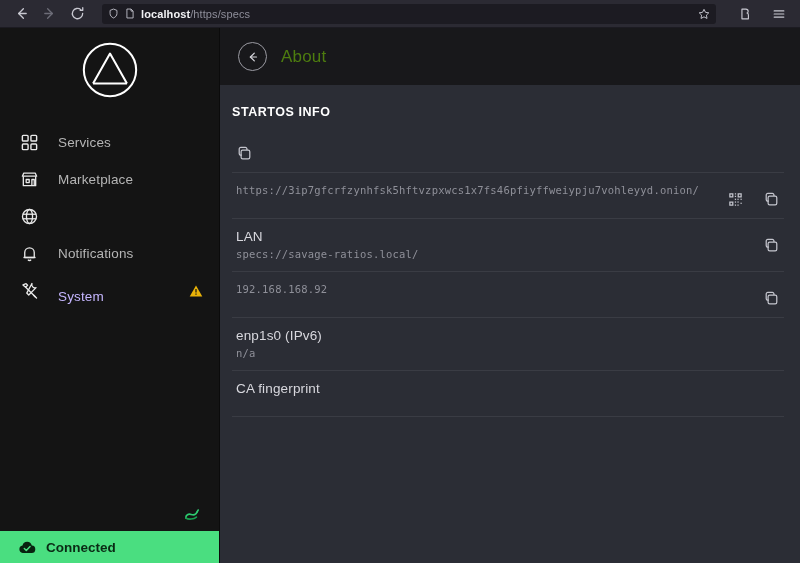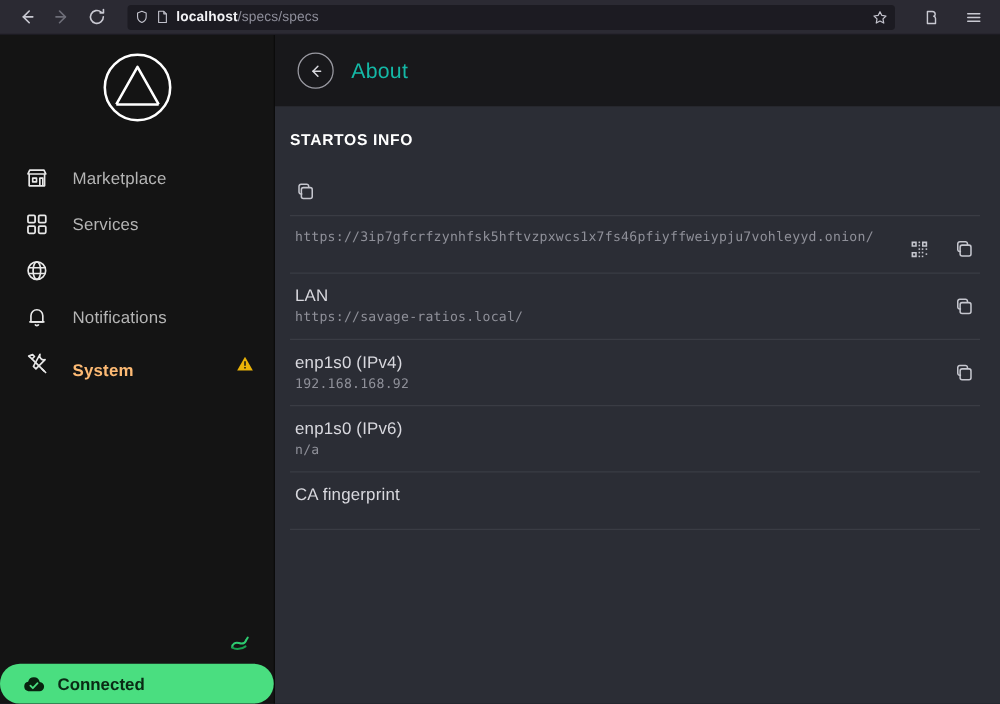--- a/index.html
+++ b/index.html
@@ -66,56 +66,55 @@
   .nav-item {
     height: 37px;
     display: flex; align-items: center;
     padding: 0 16px 0 18px;
     gap: 18px;
     color: #b5b5b5;
     font-size: 13.5px;
   }
   .nav-item .ni-icon { width: 22px; display: flex; align-items: center; justify-content: center; color: #e8e8e8; }
   .nav-item .ni-label { flex: 1; letter-spacing: .15px; }
-  .nav-item.active .ni-label { color: #fdba74; font-weight: 700; margin-top: 12px; }
+  .nav-item.active .ni-label { color: #c4b5fd; font-weight: 400; margin-top: 12px; }
   .warn { color: #eab308; display: flex; align-items: center; }
 
   .sidebar-spacer { flex: 1; }
   .sidebar-mark { height: 34px; display: flex; align-items: center; justify-content: flex-end; padding-right: 18px; color: #2ecc71; }
 
   .status-bar {
     height: 32px;
     background: #4ade80;
     display: flex; align-items: center;
     gap: 10px;
     padding-left: 18px;
     color: #0a2a14;
     font-size: 13.5px;
     font-weight: 700;
-    border-radius: 16px;
   }
   .status-bar .sb-icon { display: flex; align-items: center; color: #08220f; }
 
   
   .main { flex: 1; display: flex; flex-direction: column; min-width: 0; background: #2b2d35; }
   .page-header {
     height: 57px; min-height: 57px;
     background: #18181b;
     display: flex; align-items: center;
     gap: 14px;
     padding-left: 18px;
   }
   .back-btn {
     width: 29px; height: 29px;
     border: 1.3px solid #9a9aa2;
     border-radius: 50%;
     display: flex; align-items: center; justify-content: center;
     color: #d7d7dd;
   }
-  .page-title { color: #14b8a6; font-size: 17px; letter-spacing: .2px; }
+  .page-title { color: #4d7c0f; font-size: 17px; letter-spacing: .2px; }
 
   .content { flex: 1; overflow: hidden; padding: 0 16px 0 12px; }
 
   .section-title {
     color: #ffffff;
     font-size: 12.5px;
     font-weight: 700;
     letter-spacing: .55px;
     padding: 20px 0 8px 0;
     margin-left: 0;
@@ -176,21 +175,21 @@
         <svg width="11" height="11" viewBox="0 0 16 16" fill="none" stroke="currentColor" stroke-width="1.3" stroke-linejoin="round">
           <path d="M8 1.5 L13 3.5 V8 C13 11.2 10.8 13.3 8 14.5 C5.2 13.3 3 11.2 3 8 V3.5 Z"></path>
         </svg>
       </span>
       <span class="u-icon">
         <svg width="10" height="11" viewBox="0 0 14 16" fill="none" stroke="currentColor" stroke-width="1.3" stroke-linejoin="round">
           <path d="M2.5 1.5 H8.5 L11.5 4.5 V14.5 H2.5 Z"></path>
             <path d="M8.5 1.5 V4.5 H11.5"></path>
         </svg>
       </span>
-      <span class="url-text"><b>localhost</b><span>/specs/specs</span></span>
+      <span class="url-text"><b>localhost</b><span>/https/specs</span></span>
       <span class="star">
         <svg width="12" height="12" viewBox="0 0 16 16" fill="none" stroke="currentColor" stroke-width="1.3" stroke-linejoin="round">
           <path d="M8 1.8 L10 5.8 L14.4 6.4 L11.2 9.5 L12 13.9 L8 11.8 L4 13.9 L4.8 9.5 L1.6 6.4 L6 5.8 Z"></path>
         </svg>
       </span>
     </div>
 
     <div class="chrome-right">
       <span class="nav-btn">
         <svg width="14" height="14" viewBox="0 0 16 16" fill="none" stroke="currentColor" stroke-width="1.3" stroke-linejoin="round">
@@ -212,43 +211,43 @@
     <div class="sidebar">
       <div class="logo-wrap">
         <svg width="62" height="62" viewBox="0 0 64 64" fill="none" stroke="#ffffff" stroke-width="2.1">
           <circle cx="32" cy="32" r="27"></circle>
           <path d="M14.5 46 L32 15 L49.5 46" stroke-linejoin="round"></path>
           <path d="M14.5 46 H49.5"></path>
         </svg>
       </div>
 
       <div class="nav">
+
+        <div class="nav-item">
+          <span class="ni-icon">
+            <svg width="19" height="19" viewBox="0 0 20 20" fill="none" stroke="currentColor" stroke-width="1.5">
+              <rect x="2.5" y="2.5" width="6" height="6" rx="1"></rect>
+              <rect x="11.5" y="2.5" width="6" height="6" rx="1"></rect>
+              <rect x="2.5" y="11.5" width="6" height="6" rx="1"></rect>
+              <rect x="11.5" y="11.5" width="6" height="6" rx="1"></rect>
+            </svg>
+          </span>
+          <span class="ni-label">Services</span>
+        </div>
 
         <div class="nav-item">
           <span class="ni-icon">
             <svg width="19" height="19" viewBox="0 0 20 20" fill="none" stroke="currentColor" stroke-width="1.4" stroke-linejoin="round">
               <path d="M2.5 6.5 L4 3.2 H16 L17.5 6.5 Z"></path>
               <path d="M3.5 6.5 V16.5 H16.5 V6.5"></path>
               <rect x="6.5" y="10" width="3.2" height="3.2"></rect>
               <path d="M12.5 16.5 V10 H15 V16.5"></path>
             </svg>
           </span>
           <span class="ni-label">Marketplace</span>
-        </div>
-
-        <div class="nav-item">
-          <span class="ni-icon">
-            <svg width="19" height="19" viewBox="0 0 20 20" fill="none" stroke="currentColor" stroke-width="1.5">
-              <rect x="2.5" y="2.5" width="6" height="6" rx="1"></rect>
-              <rect x="11.5" y="2.5" width="6" height="6" rx="1"></rect>
-              <rect x="2.5" y="11.5" width="6" height="6" rx="1"></rect>
-              <rect x="11.5" y="11.5" width="6" height="6" rx="1"></rect>
-            </svg>
-          </span>
-          <span class="ni-label">Services</span>
         </div>
 
         <div class="nav-item">
           <span class="ni-icon">
             <svg width="19" height="19" viewBox="0 0 20 20" fill="none" stroke="currentColor" stroke-width="1.4">
               <circle cx="10" cy="10" r="7.4"></circle>
               <ellipse cx="10" cy="10" rx="3.2" ry="7.4"></ellipse>
               <path d="M2.8 7.6 H17.2"></path>
                 <path d="M2.8 12.4 H17.2"></path>
             </svg>
@@ -367,35 +366,34 @@
                   <rect x="5.4" y="5.4" width="9.2" height="9.2" rx="1.7"></rect>
                   <path d="M11.6 5.4 V4.3 a1.7 1.7 0 0 0 -1.7 -1.7 H5.1 a1.7 1.7 0 0 0 -1.7 1.7 v4.8 a1.7 1.7 0 0 0 1.7 1.7 h1.1"></path>
                 </svg>
               </span>
             </div>
           </div>
 
           <div class="row">
             <div class="row-main">
               <div class="row-label">LAN</div>
-              <div class="row-value">https://savage-ratios.local/</div>
+              <div class="row-value">specs://savage-ratios.local/</div>
             </div>
             <div class="row-actions">
               <span class="icon-btn">
                 <svg width="17" height="17" viewBox="0 0 18 18" fill="none" stroke="currentColor" stroke-width="1.3" stroke-linejoin="round">
                   <rect x="5.4" y="5.4" width="9.2" height="9.2" rx="1.7"></rect>
                   <path d="M11.6 5.4 V4.3 a1.7 1.7 0 0 0 -1.7 -1.7 H5.1 a1.7 1.7 0 0 0 -1.7 1.7 v4.8 a1.7 1.7 0 0 0 1.7 1.7 h1.1"></path>
                 </svg>
               </span>
             </div>
           </div>
 
           <div class="row">
             <div class="row-main">
-              <div class="row-label">enp1s0 (IPv4)</div>
               <div class="row-value">192.168.168.92</div>
             </div>
             <div class="row-actions">
               <span class="icon-btn">
                 <svg width="17" height="17" viewBox="0 0 18 18" fill="none" stroke="currentColor" stroke-width="1.3" stroke-linejoin="round">
                   <rect x="5.4" y="5.4" width="9.2" height="9.2" rx="1.7"></rect>
                   <path d="M11.6 5.4 V4.3 a1.7 1.7 0 0 0 -1.7 -1.7 H5.1 a1.7 1.7 0 0 0 -1.7 1.7 v4.8 a1.7 1.7 0 0 0 1.7 1.7 h1.1"></path>
                 </svg>
               </span>
             </div>

